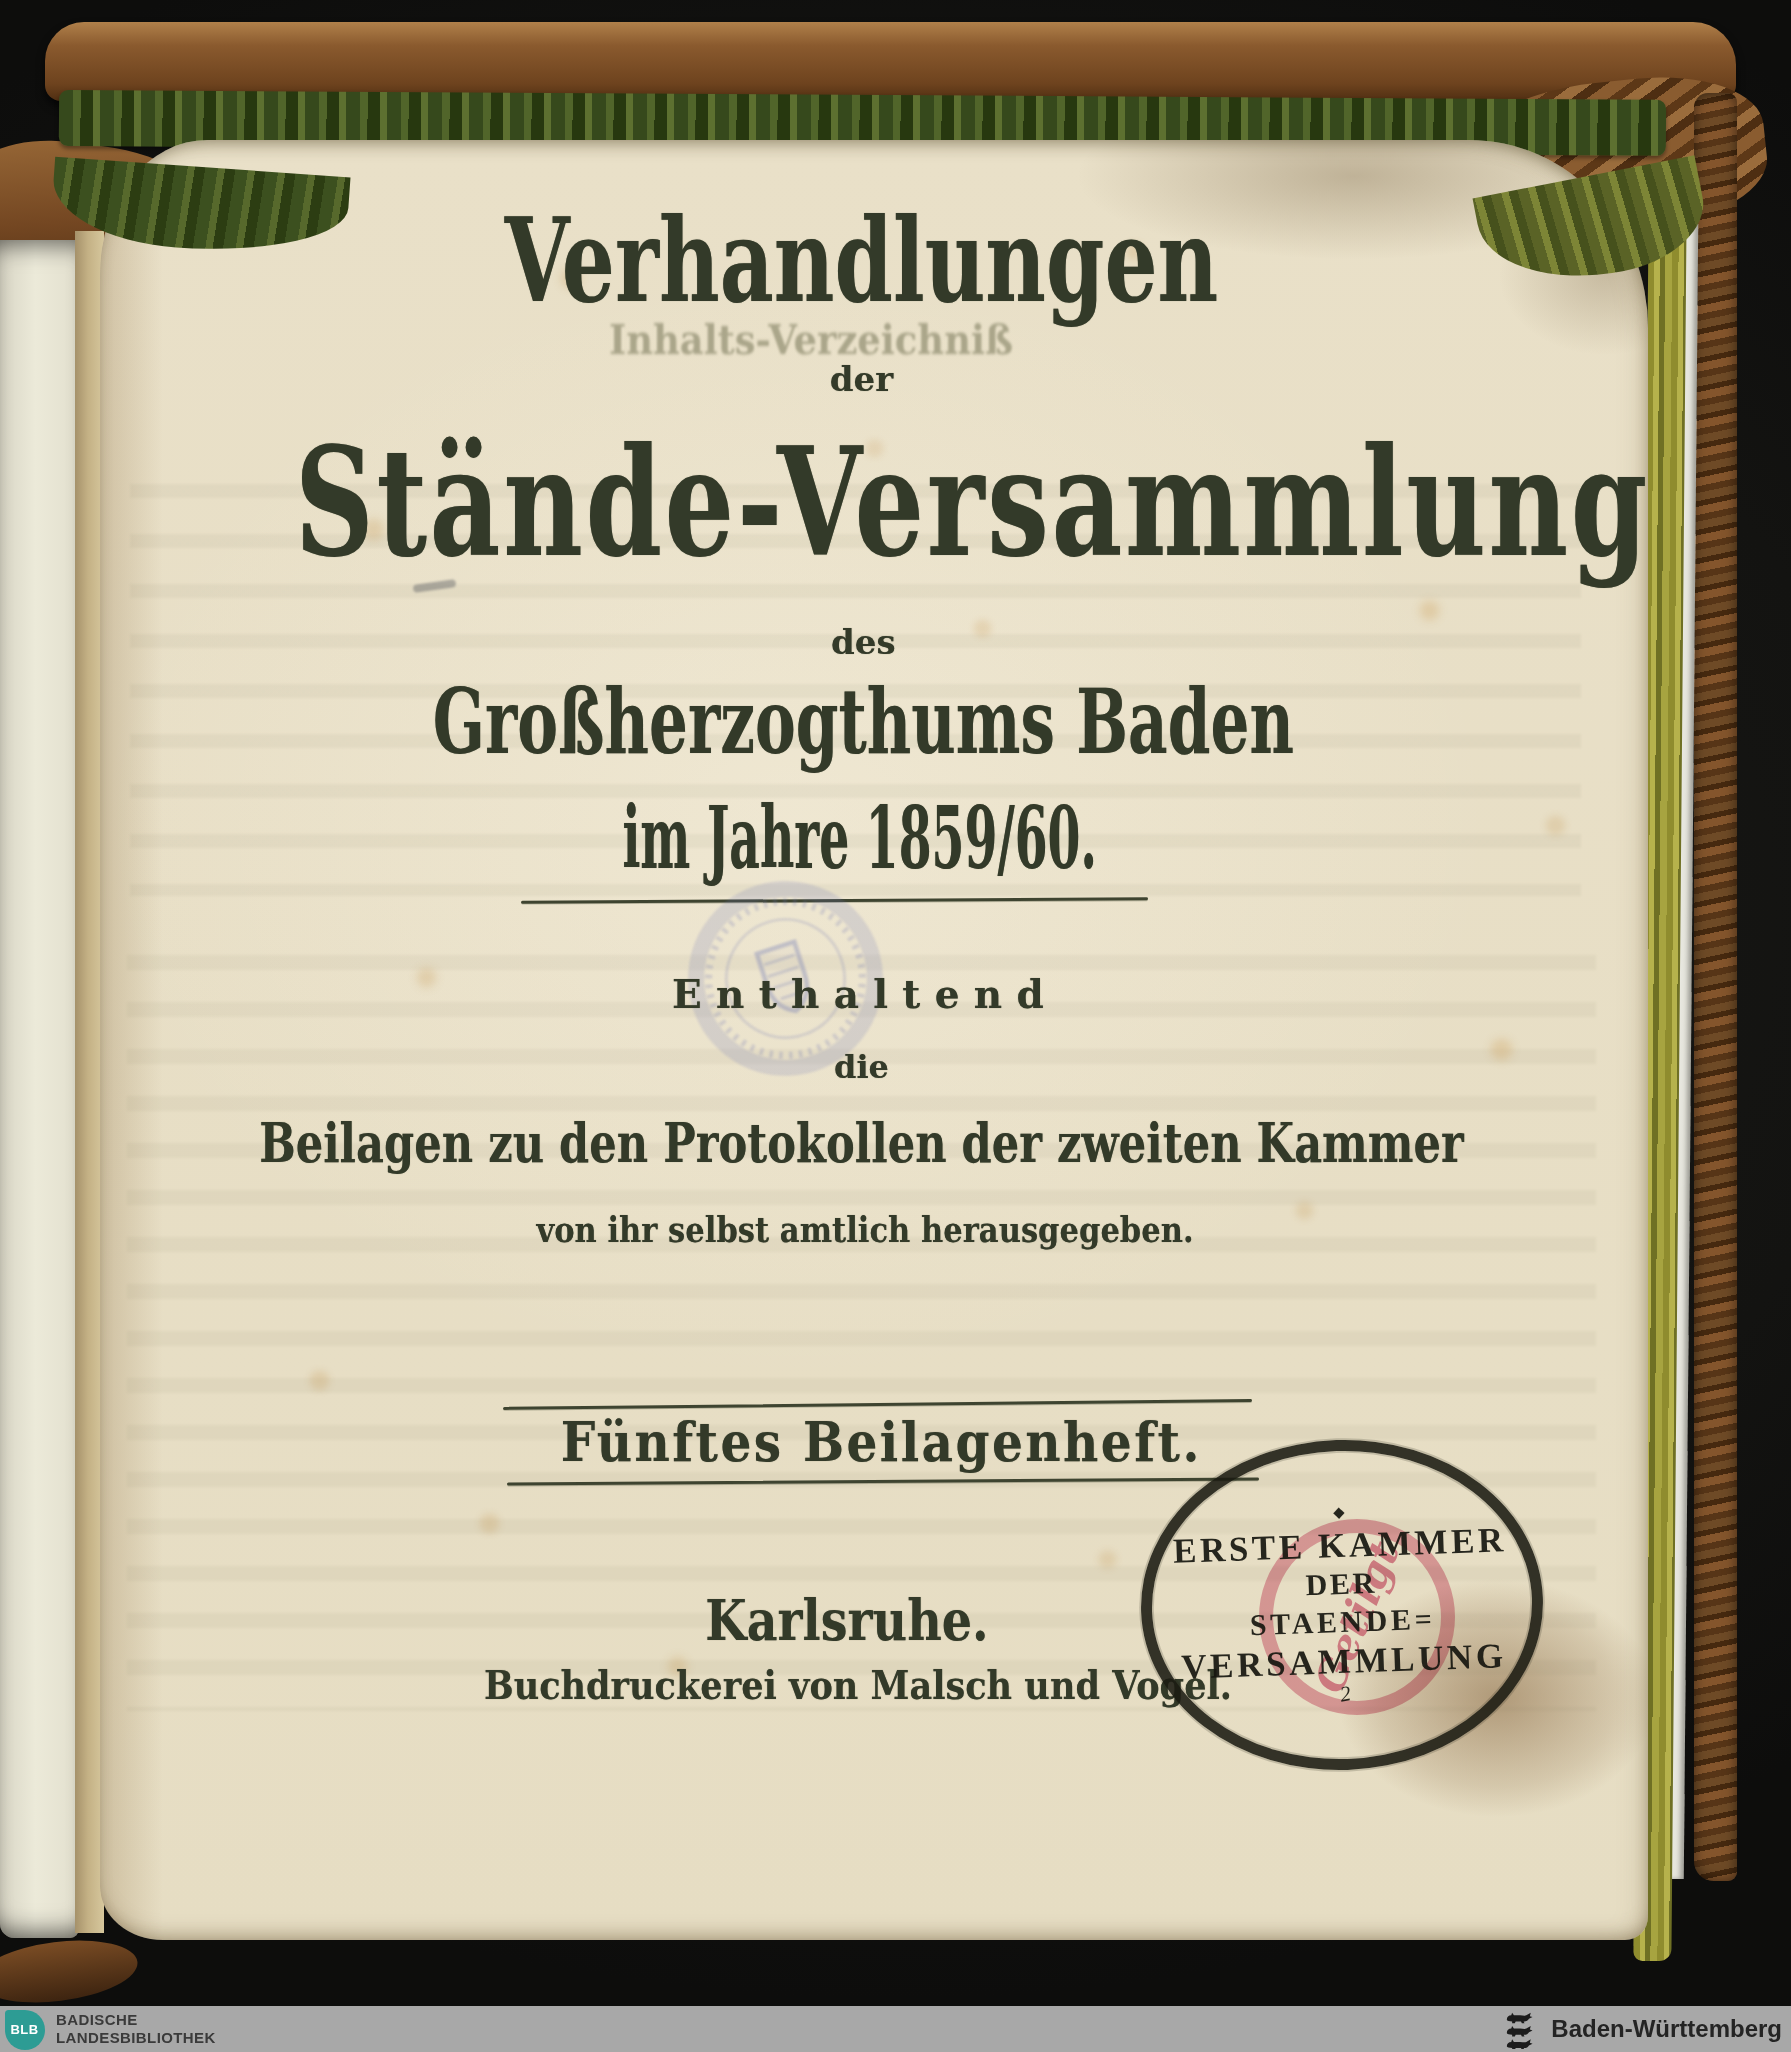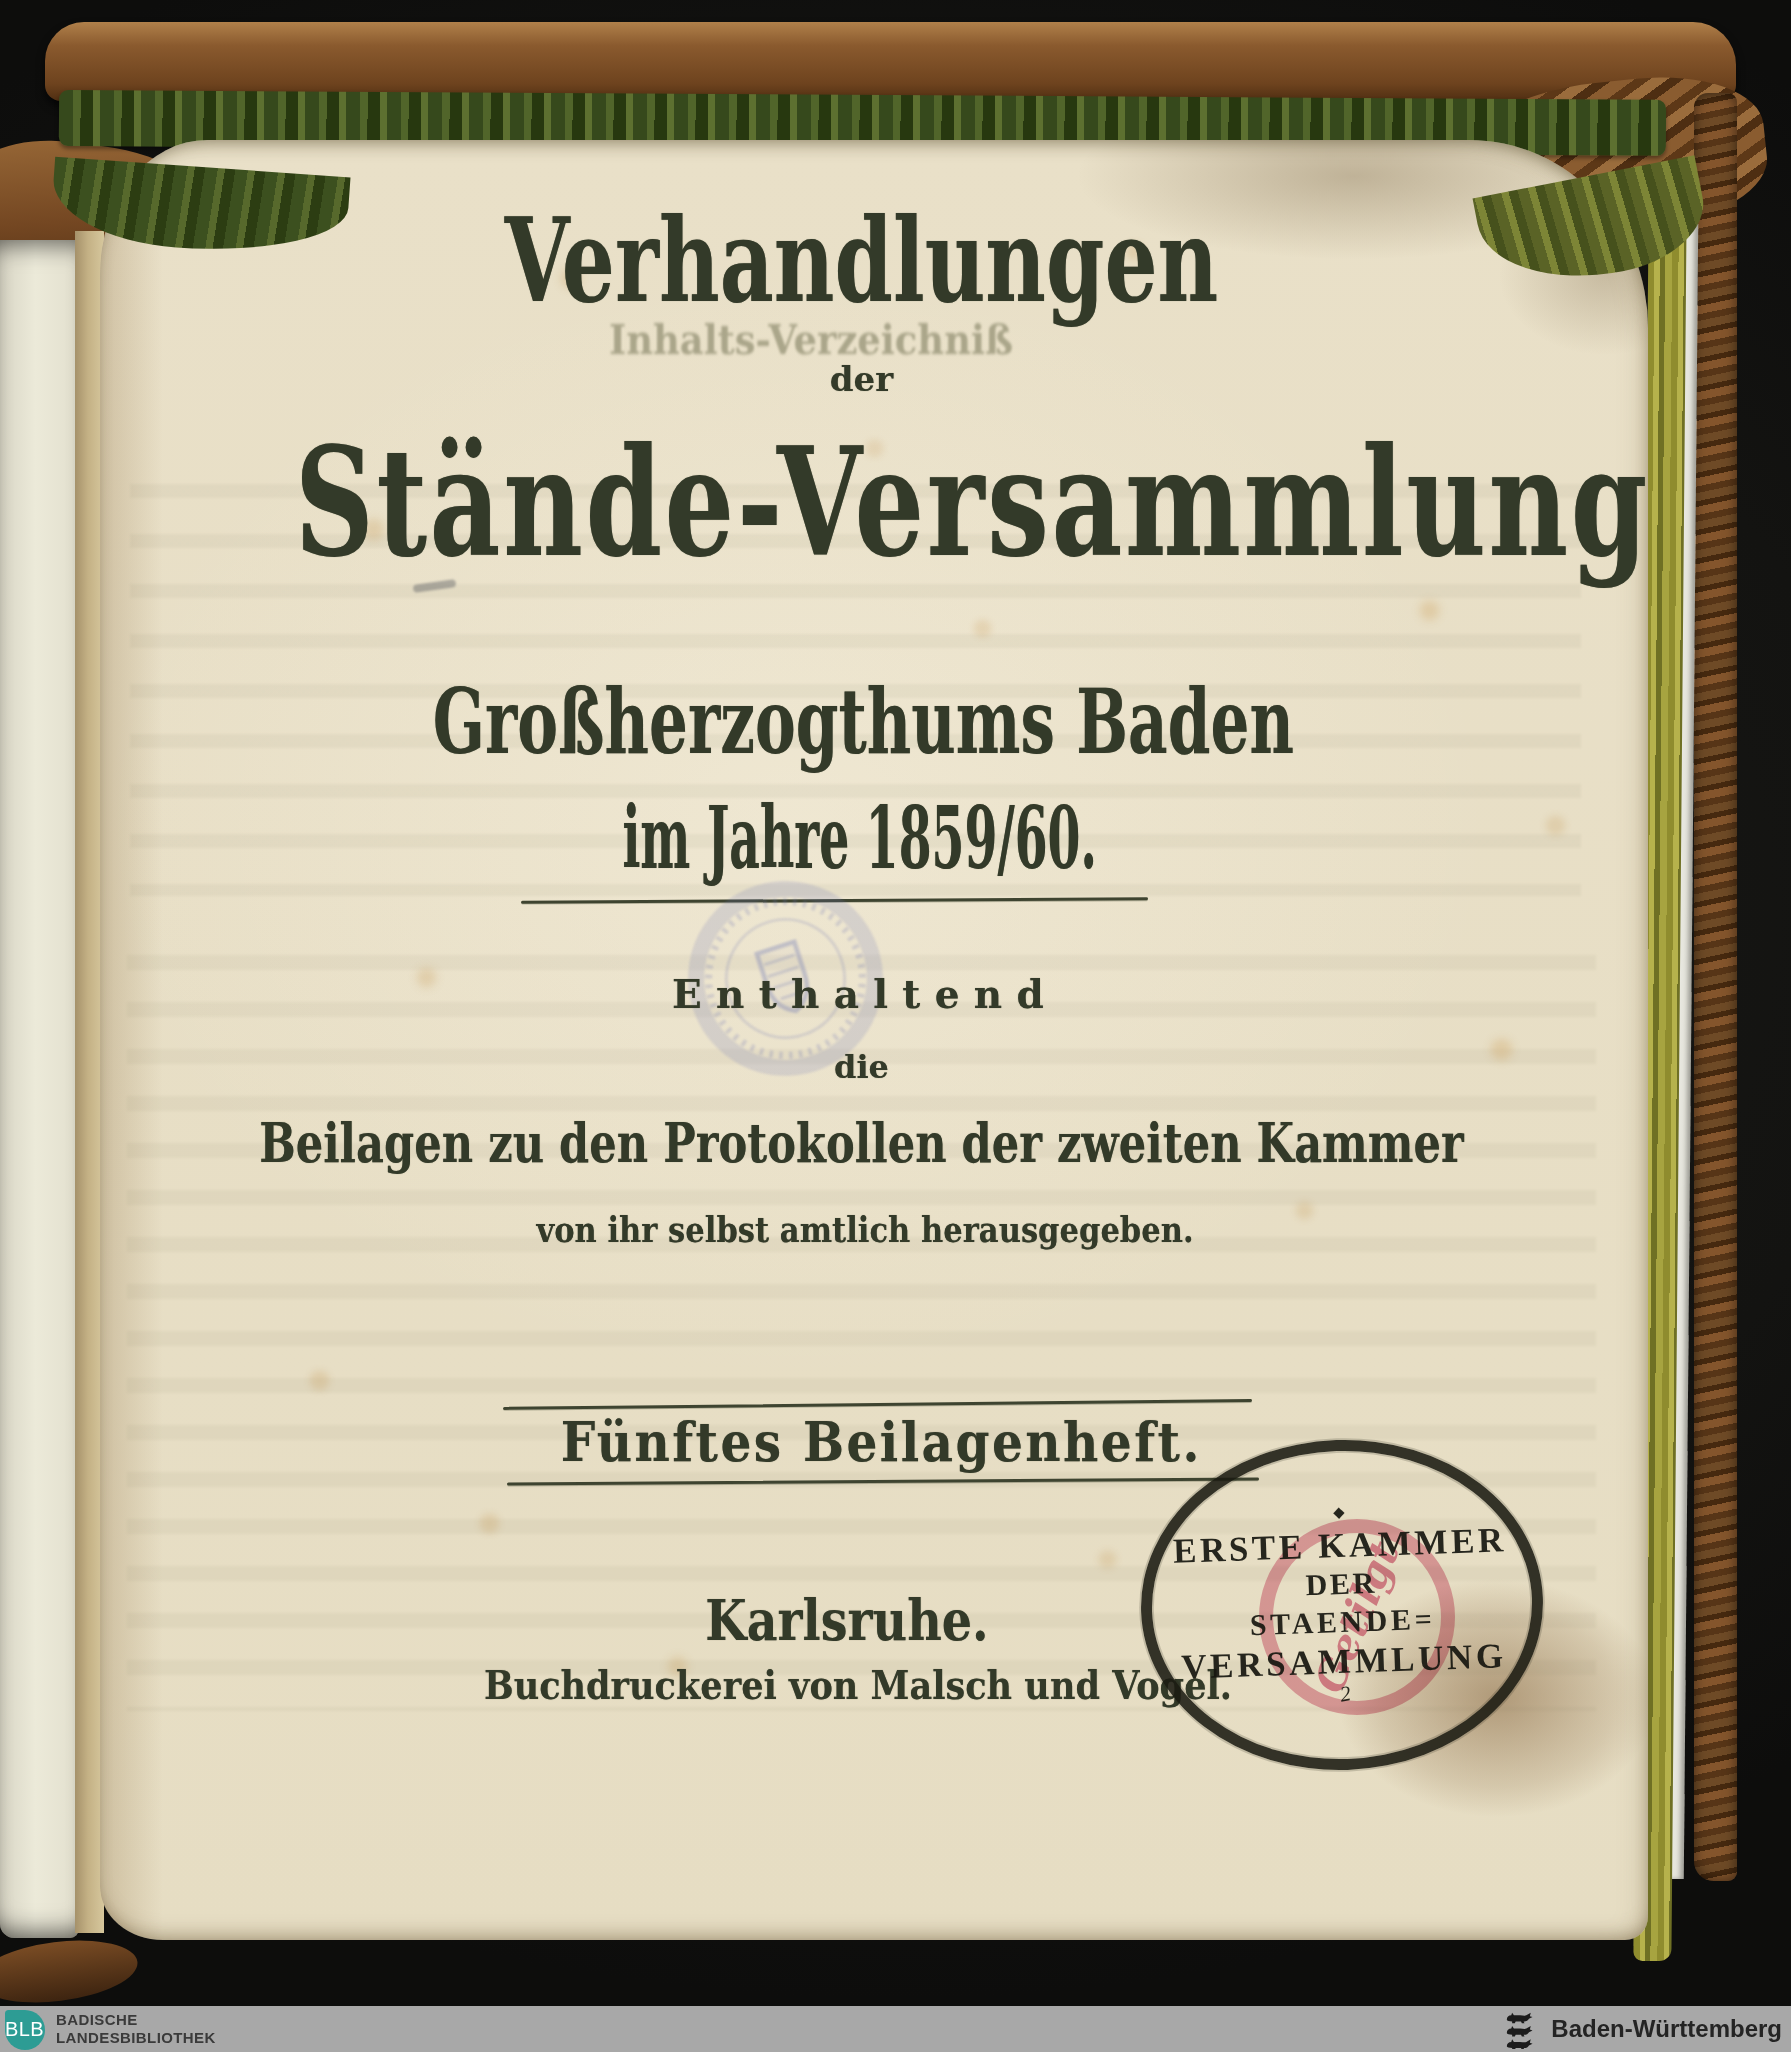--- a/index.html
+++ b/index.html
@@ -136,21 +136,21 @@
   .oval-stamp .s3{font-size:30px;font-weight:bold;letter-spacing:3.6px;line-height:38px;}
   .oval-stamp .s4{font-size:35px;font-weight:bold;letter-spacing:3.6px;line-height:41px;}
   .oval-stamp .mark-bottom{font-size:21.5px;line-height:19.7px;margin-top:3.6px;font-style:italic;
     transform:rotate(-8deg);}
 
   
   .footer-bar{left:0;top:2006px;width:1791px;height:47px;background:#a8a8a8;z-index:10;
     font-family:"Liberation Sans",sans-serif;}
   .blb-logo{position:absolute;left:4.5px;top:3.6px;width:40px;height:40px;background:#2d9c94;
     border-radius:3.6px 50% 50% 50%;display:flex;align-items:center;justify-content:center;}
-  .blb-logo span{color:#fff;font-weight:normal;font-size:20px;letter-spacing:0.4px;}
+  .blb-logo span{color:#fff;font-weight:bold;font-size:13px;letter-spacing:0.4px;}
   .blb-name{position:absolute;left:56px;top:4.5px;font-weight:bold;font-size:15px;
     line-height:18px;color:#3a3a3a;letter-spacing:0.4px;}
   .bw-group{position:absolute;right:9px;top:1.8px;height:43px;display:flex;align-items:center;gap:14px;}
   .bw-lions{width:32px;height:39px;}
   .bw-name{font-size:24px;color:#242424;font-weight:600;}
 </style>
 </head>
 <body>
 
 <div class="abs backdrop"></div>
@@ -171,20 +171,21 @@
   <div class="abs ghost-stripes ghost-a"></div>
   <div class="abs ghost-stripes ghost-b"></div>
   <div class="abs ghost-title">Inhalts-Verzeichniß</div>
 
   <div class="abs foxing"></div>
   <div class="abs pencil-mark"></div>
 
   <div class="abs ink t-heading">Verhandlungen</div>
   <div class="abs ink t-der">der</div>
   <div class="abs ink t-main">Stände-Versammlung</div>
+  <div class="abs ink t-des">des</div>
   <div class="abs ink t-sub1">Großherzogthums Baden</div>
   <div class="abs ink t-sub2">im Jahre 1859/60.</div>
 
   <div class="abs rule rule-1"></div>
 
   <svg class="abs blue-stamp" viewBox="0 0 236 236" xmlns="http://www.w3.org/2000/svg">
     <circle cx="118" cy="118" r="100" fill="none" stroke="#6a74b4" stroke-width="18" opacity="0.22"></circle>
     <circle cx="118" cy="118" r="86" fill="none" stroke="#6a74b4" stroke-width="8" stroke-dasharray="4 7" opacity="0.28"></circle>
     <circle cx="118" cy="118" r="66" fill="none" stroke="#6a74b4" stroke-width="3" opacity="0.25"></circle>
     <path d="M96 82 h44 v38 q0 26 -22 36 q-22 -10 -22 -36 z" fill="rgba(106,116,180,0.10)" stroke="#6a74b4" stroke-width="5" opacity="0.4"></path>

